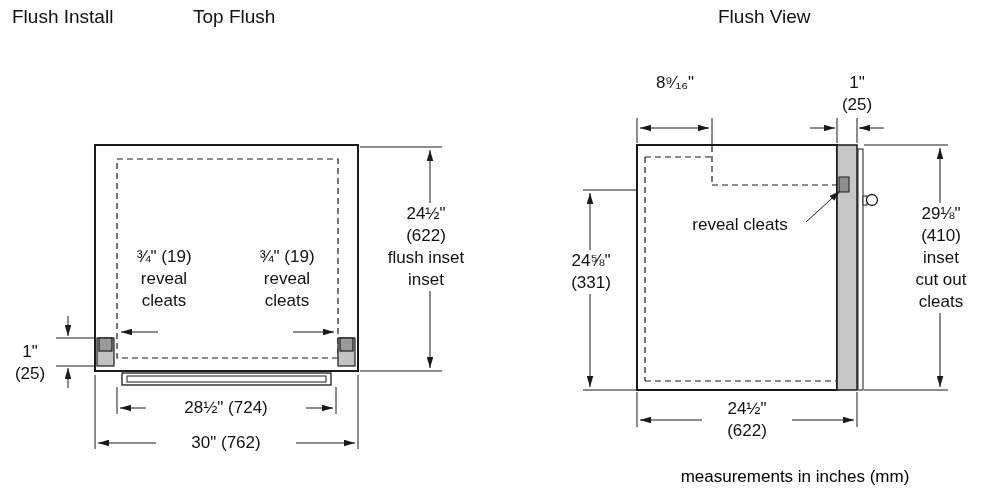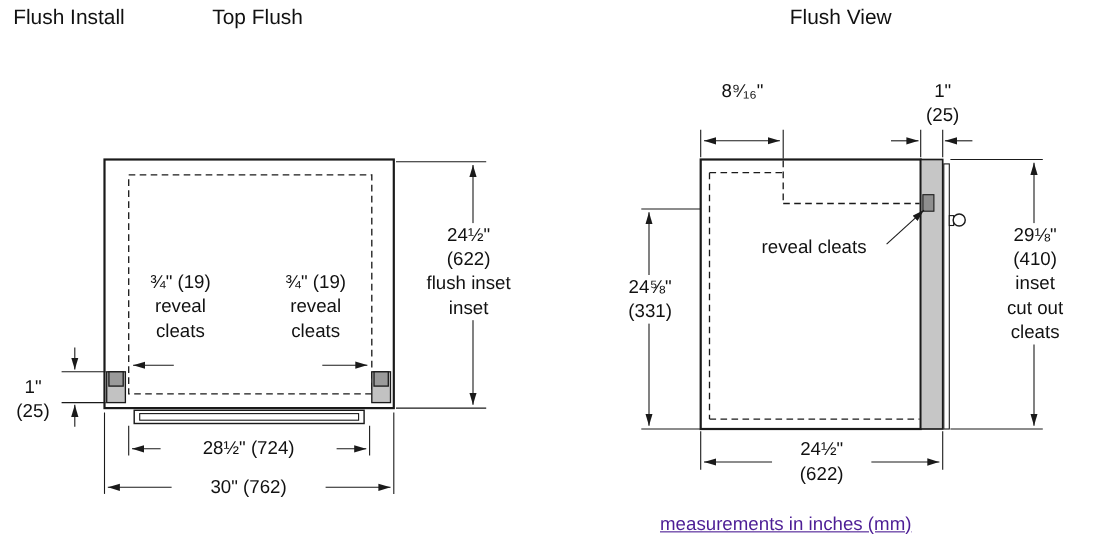--- a/index.html
+++ b/index.html
@@ -4,21 +4,21 @@
 <style>
   * { margin:0; padding:0; box-sizing:border-box; }
   html,body { background:#fff; }
   body { font-family:"Liberation Sans","DejaVu Sans",sans-serif; color:#111; }
   #canvas { position:relative; width:1000px; height:500px; background:#fff; overflow:hidden; }
   #draw { position:absolute; left:0; top:0; }
   .title { position:absolute; font-size:19px; color:#111; white-space:nowrap; }
   .lbl { position:absolute; text-align:center; font-size:17px; line-height:22px; color:#111; white-space:nowrap; }
   .lbl.bg { background:#fff; }
   .lbl.bg > div { background:#fff; padding:0 2px; }
-  .footer { position:absolute; font-size:17px; text-align:left; color:#4c1d95;text-decoration:underline; }
+  .footer { position:absolute; font-size:17px; text-align:center; color:#000000; }
   .solid { fill:none; stroke:#1a1a1a; }
   .dash  { fill:none; stroke:#1a1a1a; stroke-width:1.2; stroke-dasharray:6 4; }
   .dim   { fill:none; stroke:#1a1a1a; stroke-width:1; }
 </style>
 </head>
 <body>
 
 <div id="canvas">
 
   <svg id="draw" width="1000" height="500" viewBox="0 0 1000 500">

